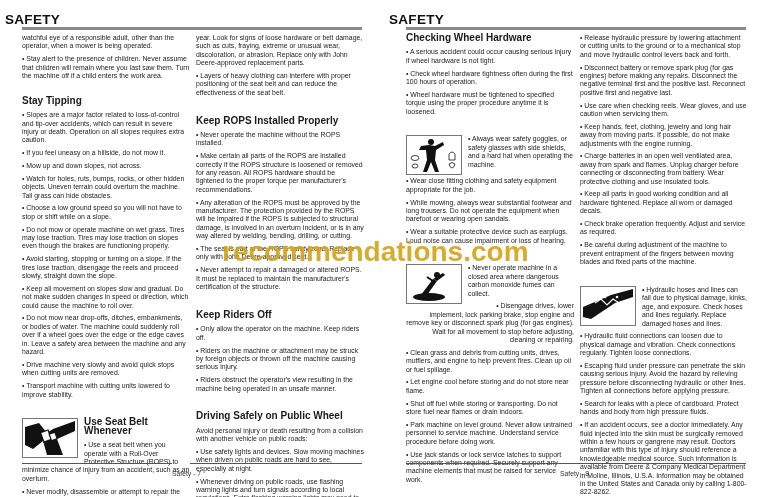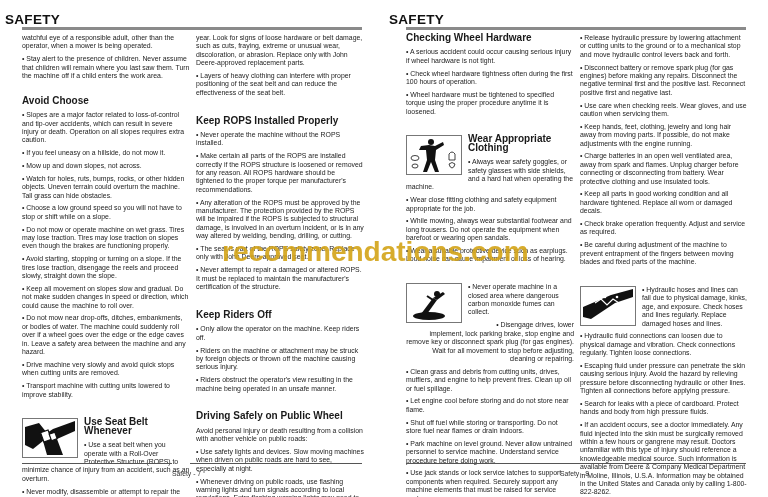--- a/index.html
+++ b/index.html
@@ -30,21 +30,21 @@
 <body>
 
 <div class="page left">
   <div class="page-title">SAFETY</div>
   <div class="title-rule"></div>
 
   <div class="col c1">
     <p>watchful eye of a responsible adult, other than the operator, when a mower is being operated.</p>
     <p>• Stay alert to the presence of children. Never assume that children will remain where you last saw them. Turn the machine off if a child enters the work area.</p>
     <div class="gap"></div>
-    <h3>Avoid Choose</h3>
+    <h3>Stay Tipping</h3>
     <p>• Slopes are a major factor related to loss-of-control and tip-over accidents, which can result in severe injury or death. Operation on all slopes requires extra caution.</p>
     <p>• If you feel uneasy on a hillside, do not mow it.</p>
     <p>• Mow up and down slopes, not across.</p>
     <p>• Watch for holes, ruts, bumps, rocks, or other hidden objects. Uneven terrain could overturn the machine. Tall grass can hide obstacles.</p>
     <p>• Choose a low ground speed so you will not have to stop or shift while on a slope.</p>
     <p>• Do not mow or operate machine on wet grass. Tires may lose traction. Tires may lose traction on slopes even though the brakes are functioning properly.</p>
     <p>• Avoid starting, stopping or turning on a slope. If the tires lose traction, disengage the reels and proceed slowly, straight down the slope.</p>
     <p>• Keep all movement on slopes slow and gradual. Do not make sudden changes in speed or direction, which could cause the machine to roll over.</p>
     <p>• Do not mow near drop-offs, ditches, embankments, or bodies of water. The machine could suddenly roll over if a wheel goes over the edge or the edge caves in. Leave a safety area between the machine and any hazard.</p>
     <p>• Drive machine very slowly and avoid quick stops when cutting units are removed.</p>
@@ -107,21 +107,20 @@
       <div class="fig">
         <svg width="54" height="38" viewBox="0 0 54 38">
           <circle cx="24" cy="6" r="3" fill="#111"></circle>
           <path d="M14 10 L22 9 L28 10 L36 6 L37 9 L29 14 L28 24 L32 36 L28 36 L24 26 L20 36 L16 36 L20 24 L19 14 L12 14 Z" fill="#111"></path>
           <ellipse cx="8" cy="22" rx="4" ry="2.5" fill="none" stroke="#111" stroke-width="0.8"></ellipse>
           <ellipse cx="8" cy="30" rx="3" ry="2" fill="none" stroke="#111" stroke-width="0.8"></ellipse>
           <path d="M42 18 q3 -4 6 0 v6 h-6 z" fill="none" stroke="#111" stroke-width="0.8"></path>
           <path d="M42 28 q3 -3 6 0 q-1 4 -3 4 q-2 0 -3 -4" fill="none" stroke="#111" stroke-width="0.8"></path>
         </svg>
       </div>
-      <h3>Wear Appropriate Clothing</h3>
       <p>• Always wear safety goggles, or safety glasses with side shields, and a hard hat when operating the machine.</p>
       <div style="clear:both"></div>
     </div>
     <p>• Wear close fitting clothing and safety equipment appropriate for the job.</p>
     <p>• While mowing, always wear substantial footwear and long trousers. Do not operate the equipment when barefoot or wearing open sandals.</p>
     <p>• Wear a suitable protective device such as earplugs. Loud noise can cause impairment or loss of hearing.</p>
     <div class="gap2"></div>
     <div class="figrow">
       <div class="fig">
         <svg width="54" height="38" viewBox="0 0 54 38">

